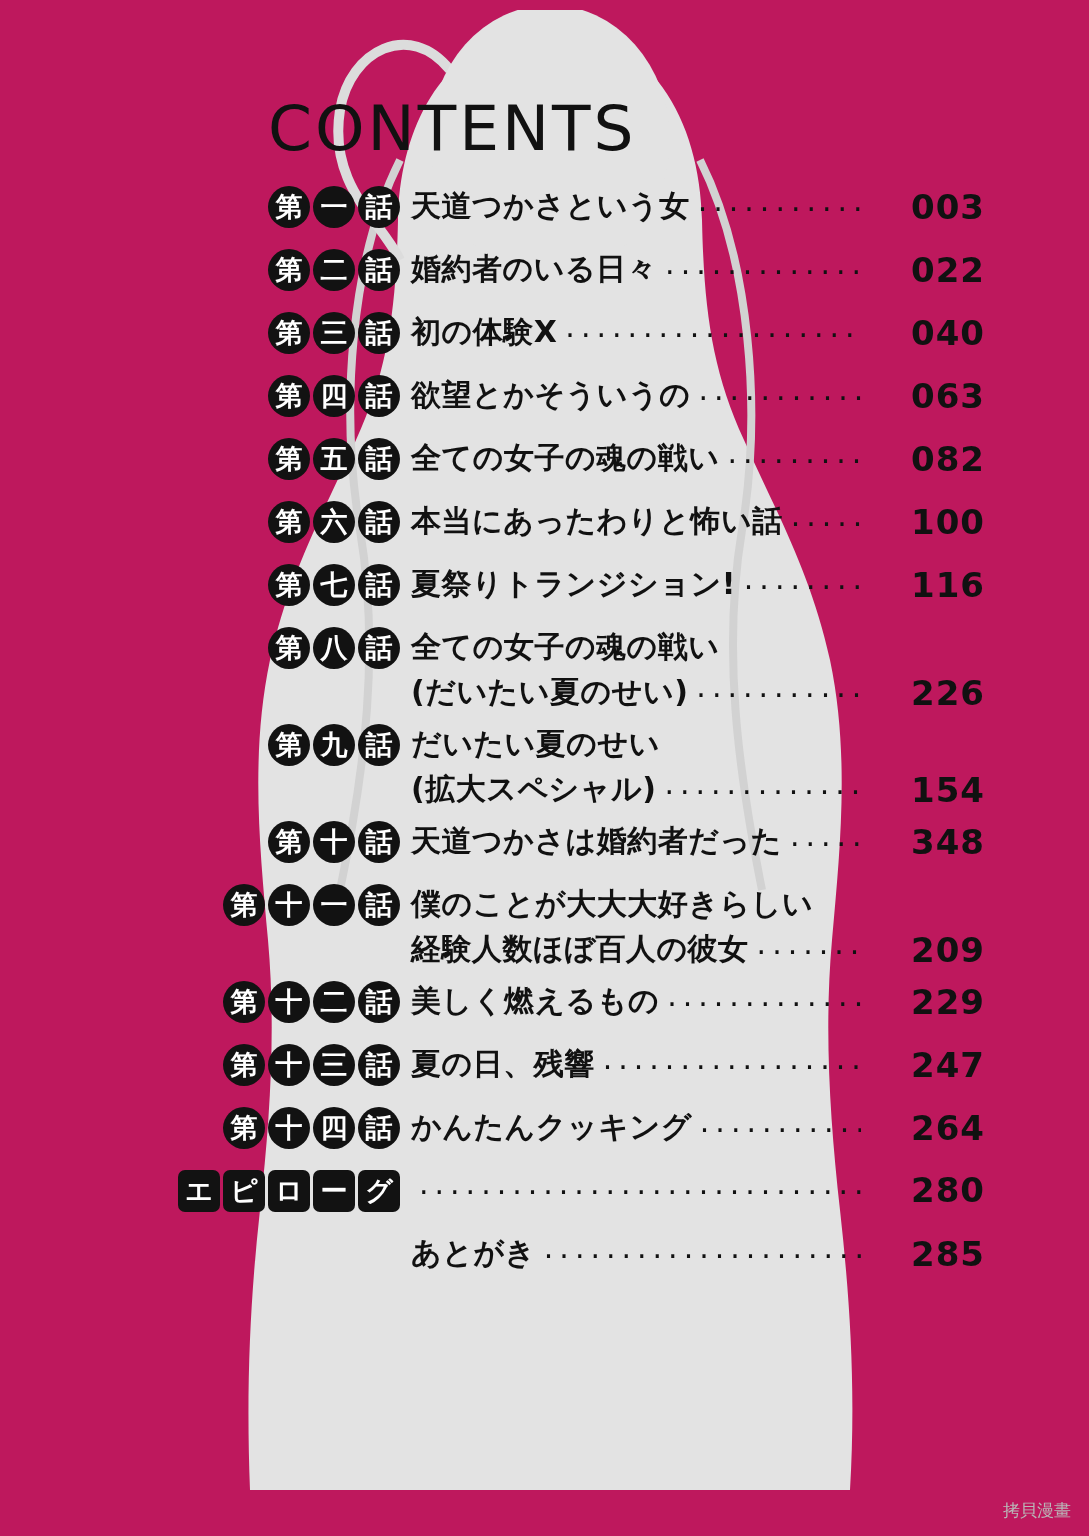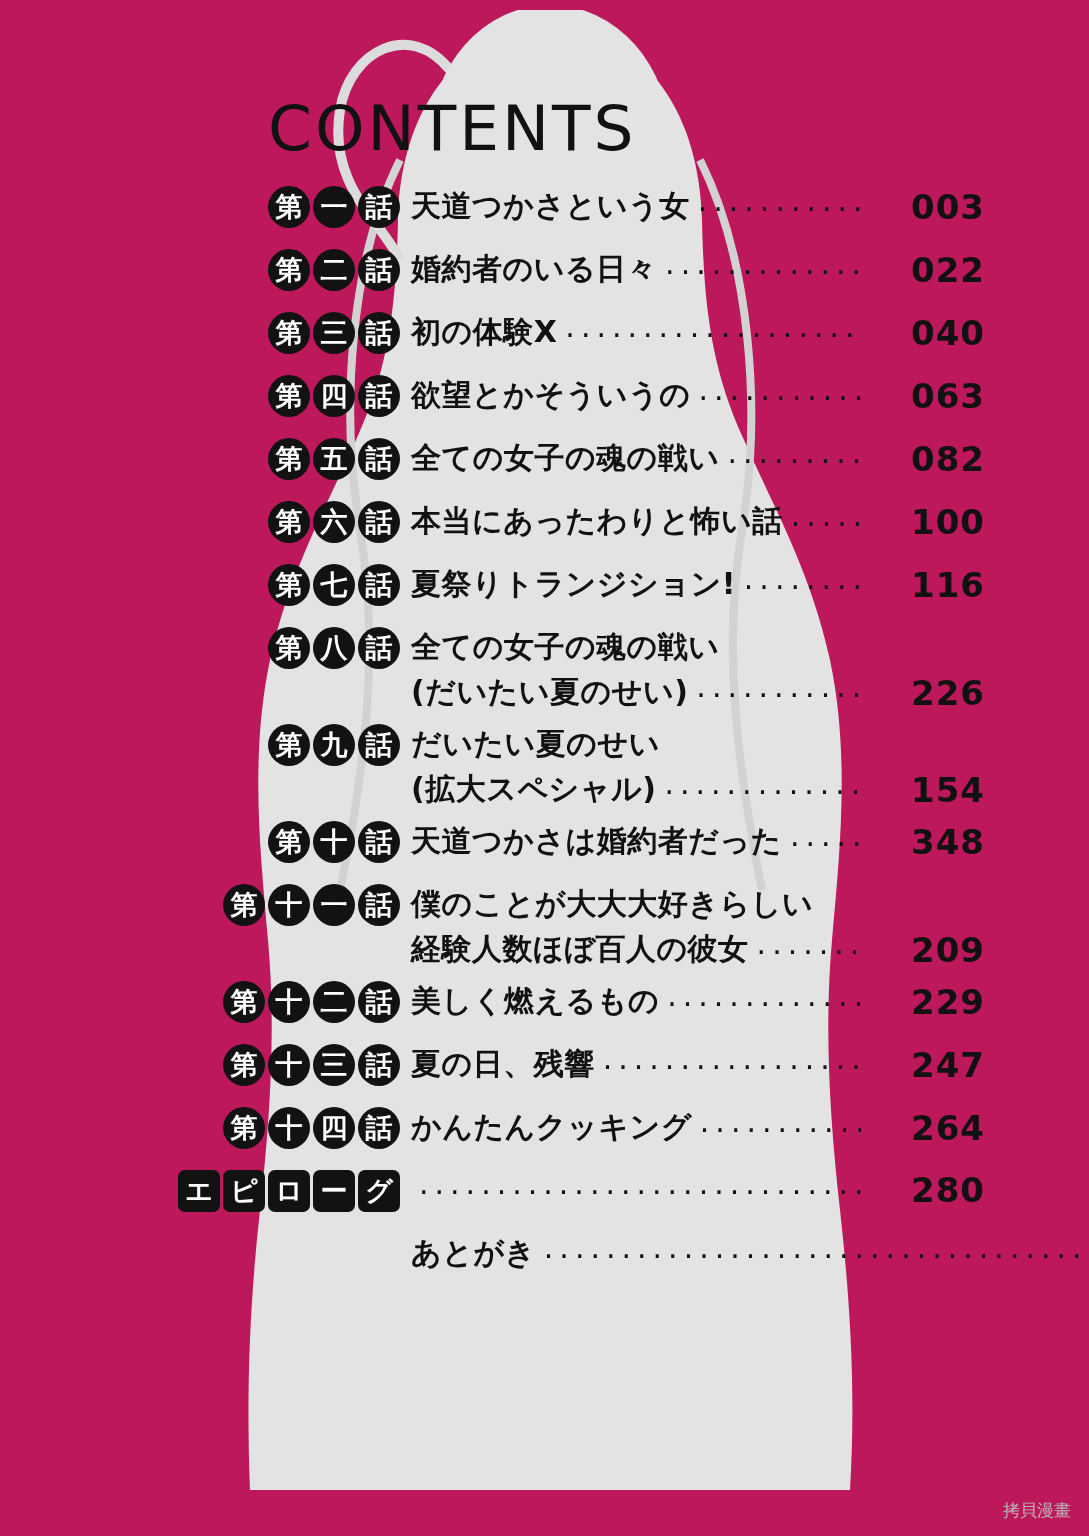--- a/index.html
+++ b/index.html
@@ -383,20 +383,21 @@
               <span class="page-num">280</span>
             </div>
           </div>
         </div>
         <div class="toc-row">
           <div class="badge-group"></div>
           <div class="entry">
             <div class="entry-line">
               <span class="entry-title">あとがき</span>
               <span class="leader">····························································</span>
+              <span class="page-num">285</span>
             </div>
           </div>
         </div>
       </div>
   </div>
 
   <div class="watermark">拷貝漫畫</div>
 </div>
 
 </body></html>

